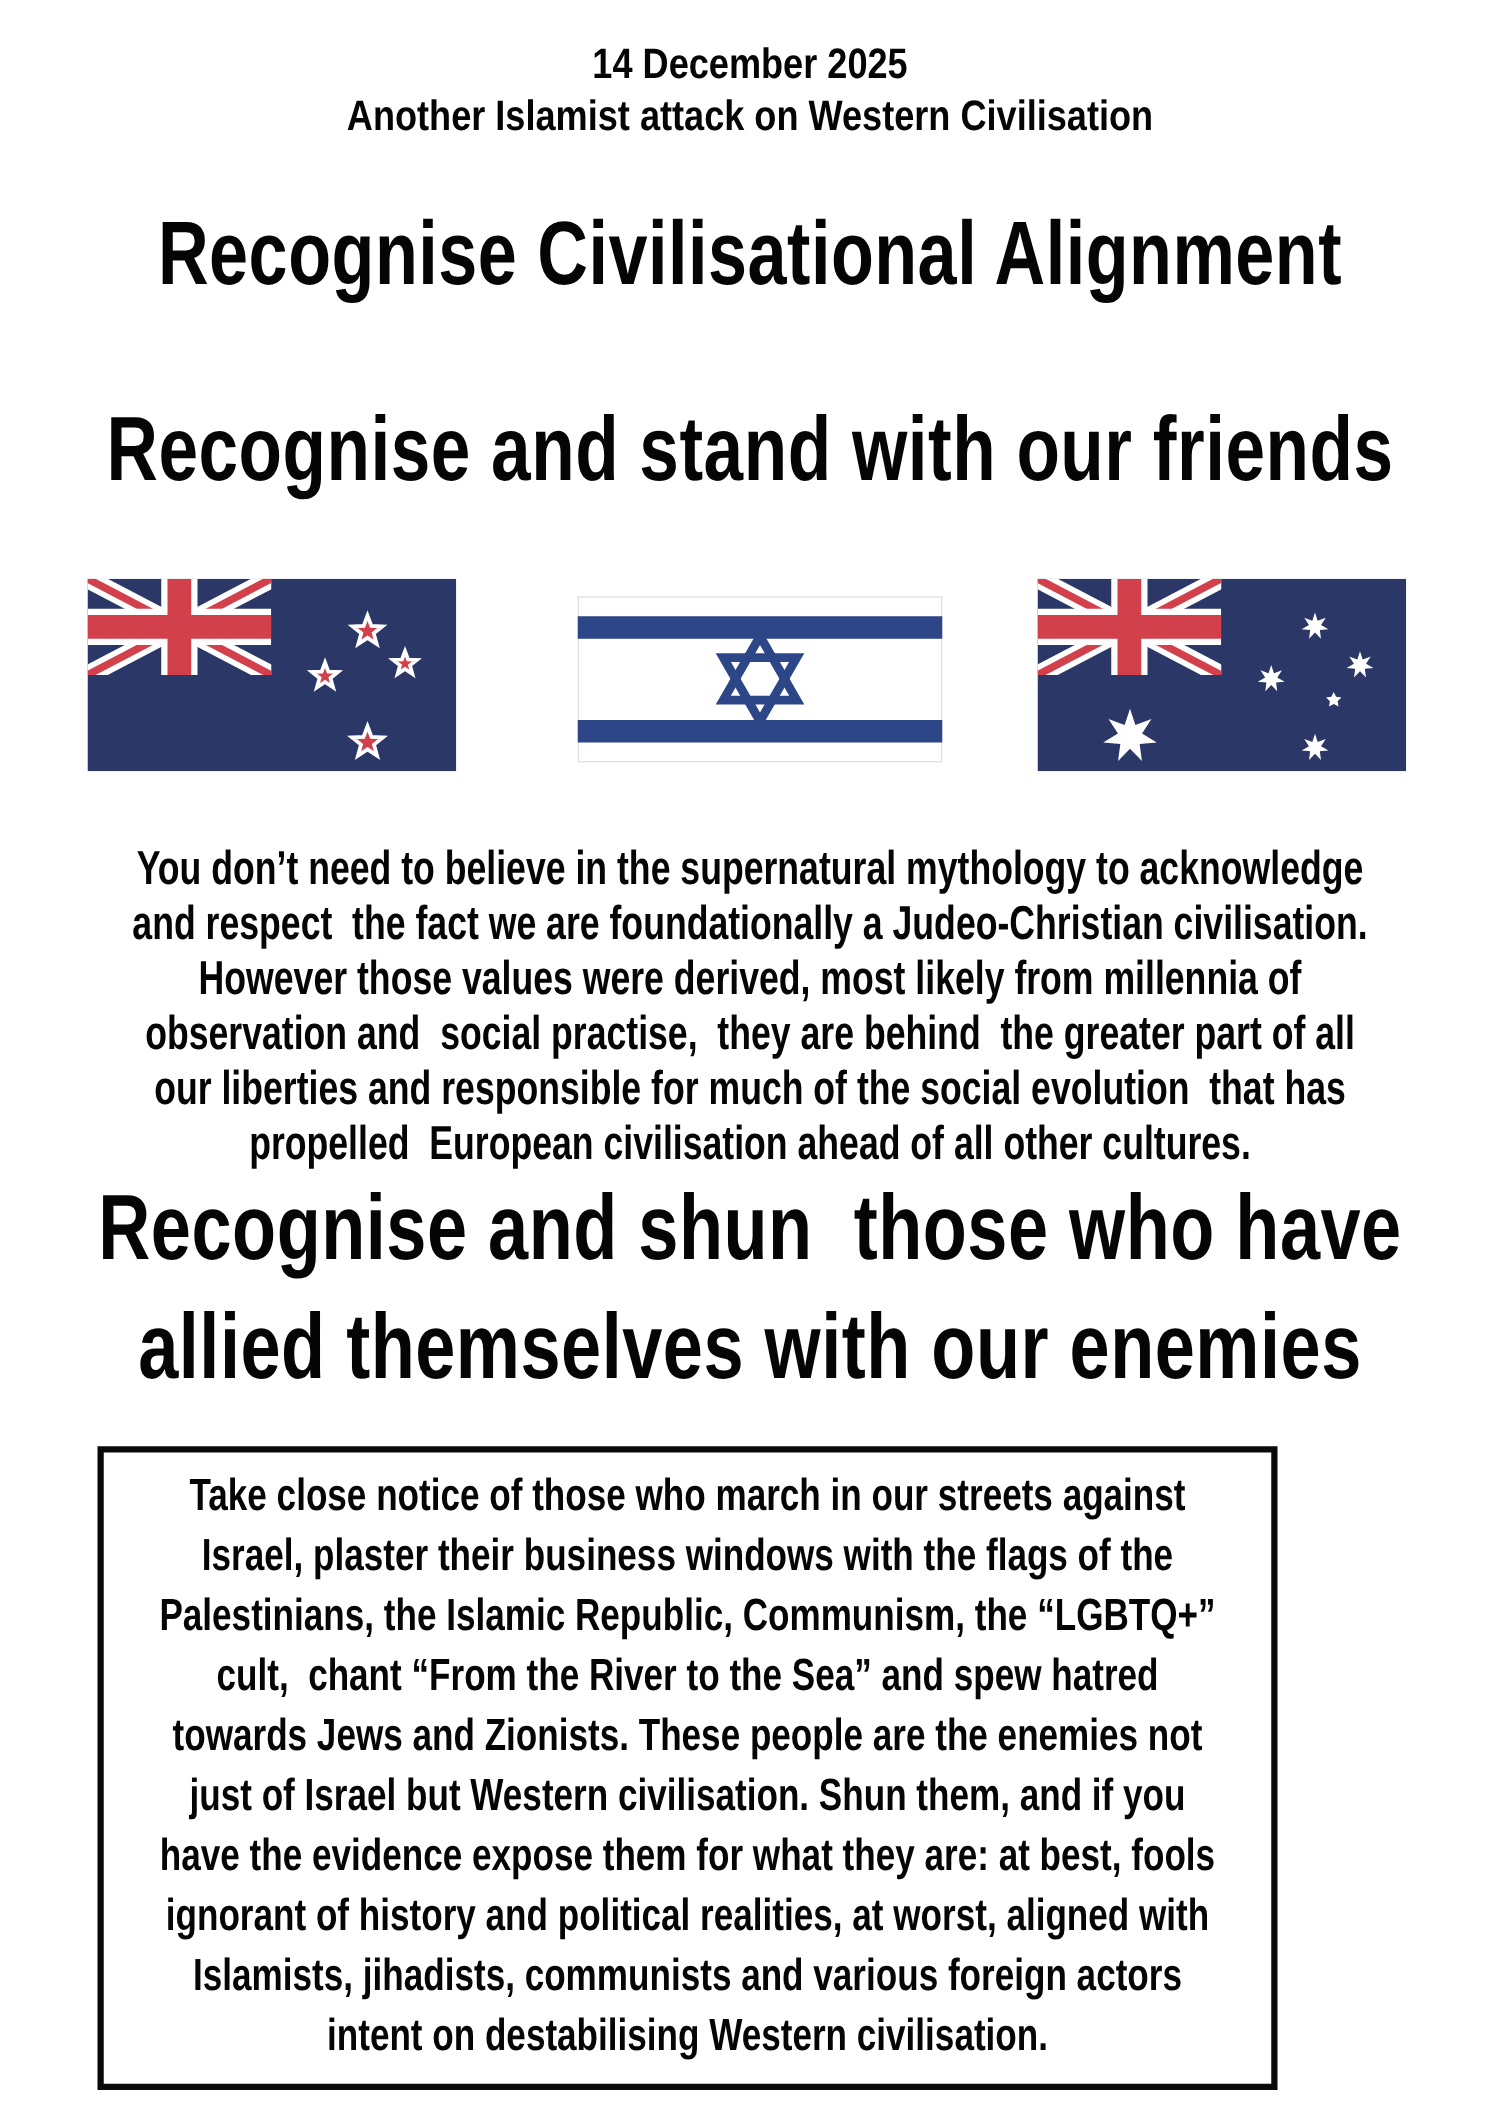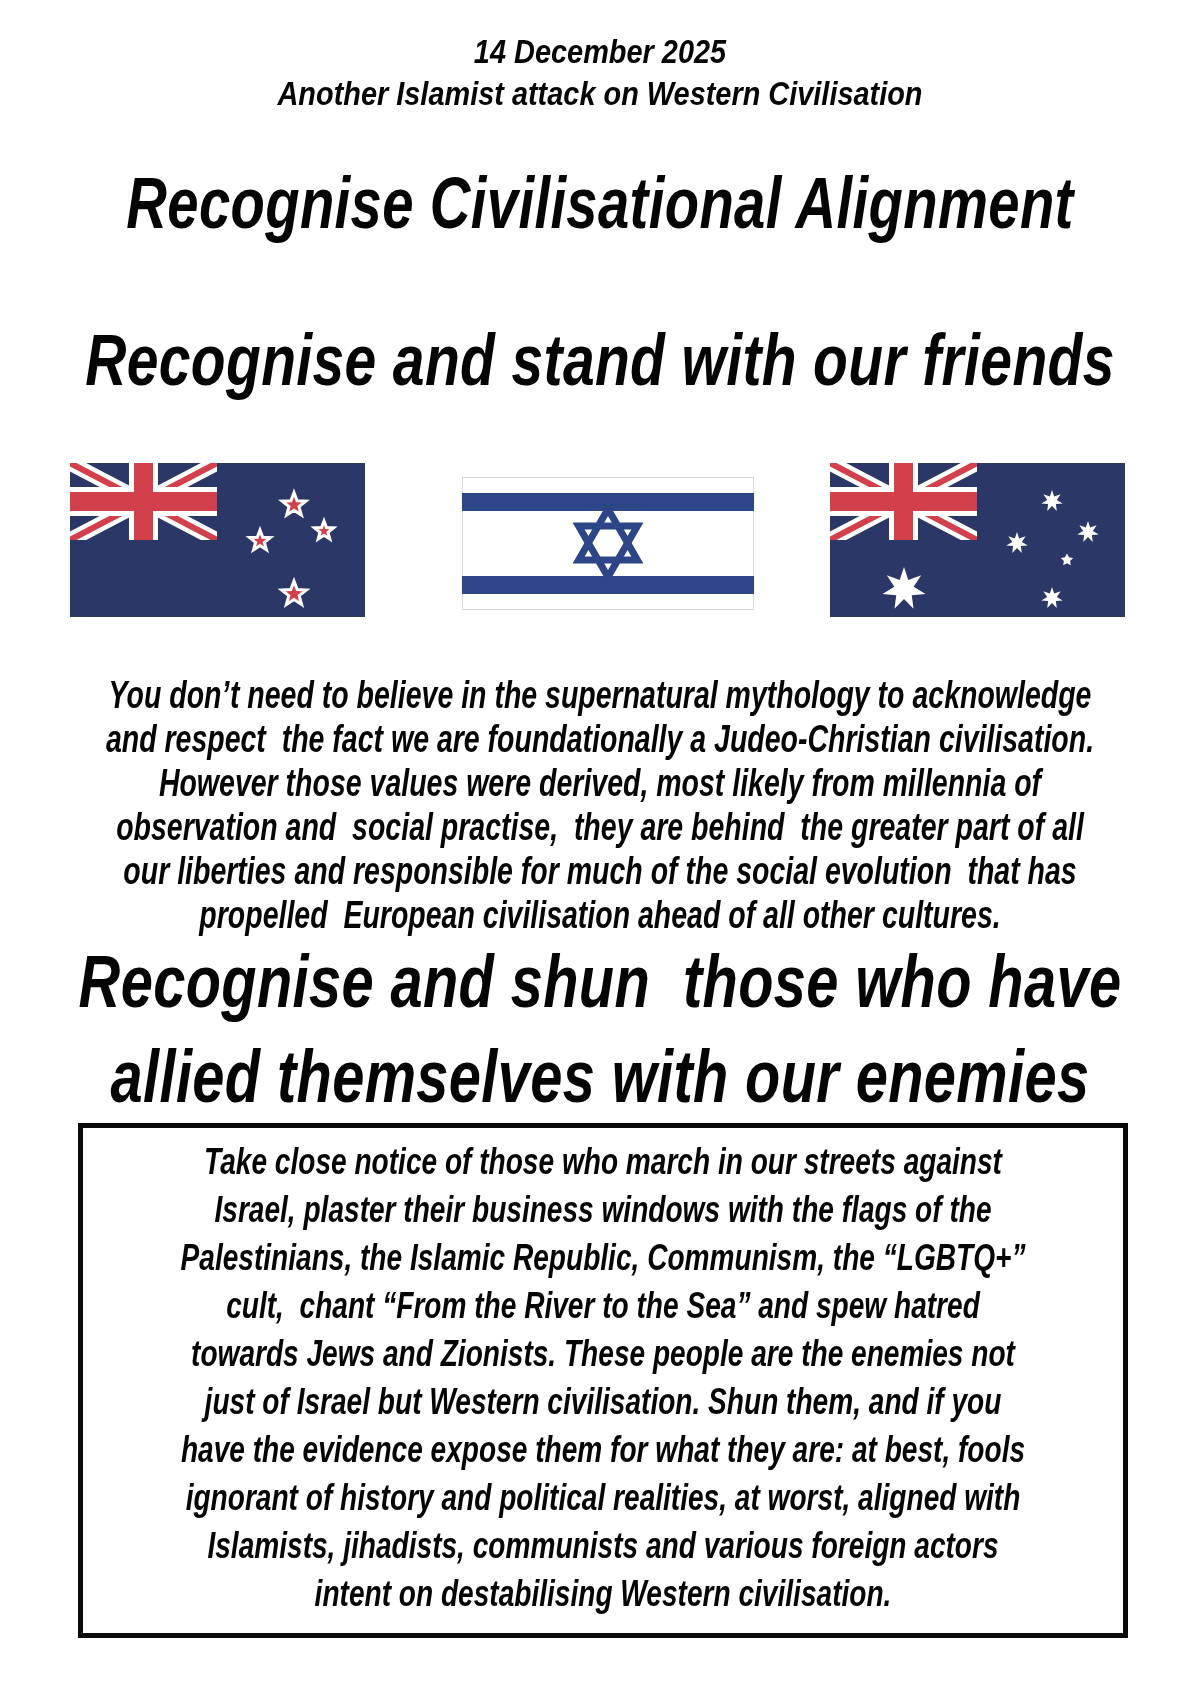--- a/index.html
+++ b/index.html
@@ -6,21 +6,20 @@
   .page {
     position: relative;
     width: 1200px;
     height: 1698px;
     margin: 0 auto;
     background: var(--background, #fff);
     overflow: hidden;
     font-family: "Liberation Sans", "DejaVu Sans", sans-serif;
     font-weight: 700;
     color: var(--text, #000);
-    font-style: italic;
   }
   
   .condense {
     position: absolute;
     left: 50%;
     transform: translateX(-50%) scaleX(var(--cx, 0.8));
     transform-origin: center top;
     text-align: center;
     white-space: pre-wrap;
     margin: 0;
@@ -30,22 +29,22 @@
   .h1       { top: 163px; width: 1420px; font-size: 72px; line-height: 80px; --cx: 0.78; letter-spacing: 0.5px; }
   .h2       { top: 320px; width: 1500px; font-size: 73px; line-height: 80px; --cx: 0.78; letter-spacing: 0.5px; }
   .para     { top: 673px; width: 1500px; font-size: 38px; line-height: 44px; --cx: 0.75; }
   .h3       { top: 934px; width: 1500px; font-size: 74px; line-height: 95px; --cx: 0.78; letter-spacing: 0.5px; }
   .flag { position: absolute; display: block; }
   .flag-nz { left: 70px;  top: 463px; width: 295px; height: 154px; }
   .flag-il { left: 462px; top: 477px; width: 292px; height: 133px; }
   .flag-au { left: 830px; top: 463px; width: 295px; height: 154px; }
   .box {
     position: absolute;
-    left: 78px; top: 1123px;
-    width: 1050px; height: 515px;
+    left: 78px; top: 1157px;
+    width: 944px; height: 515px;
     box-sizing: border-box;
     border: 5px solid var(--box-border, #000);
     background: var(--background, #fff);
   }
   .boxtext {
     top: 10px;
     width: 1340px;
     font-size: 36px; line-height: 48px;
     --cx: 0.78;
   }

